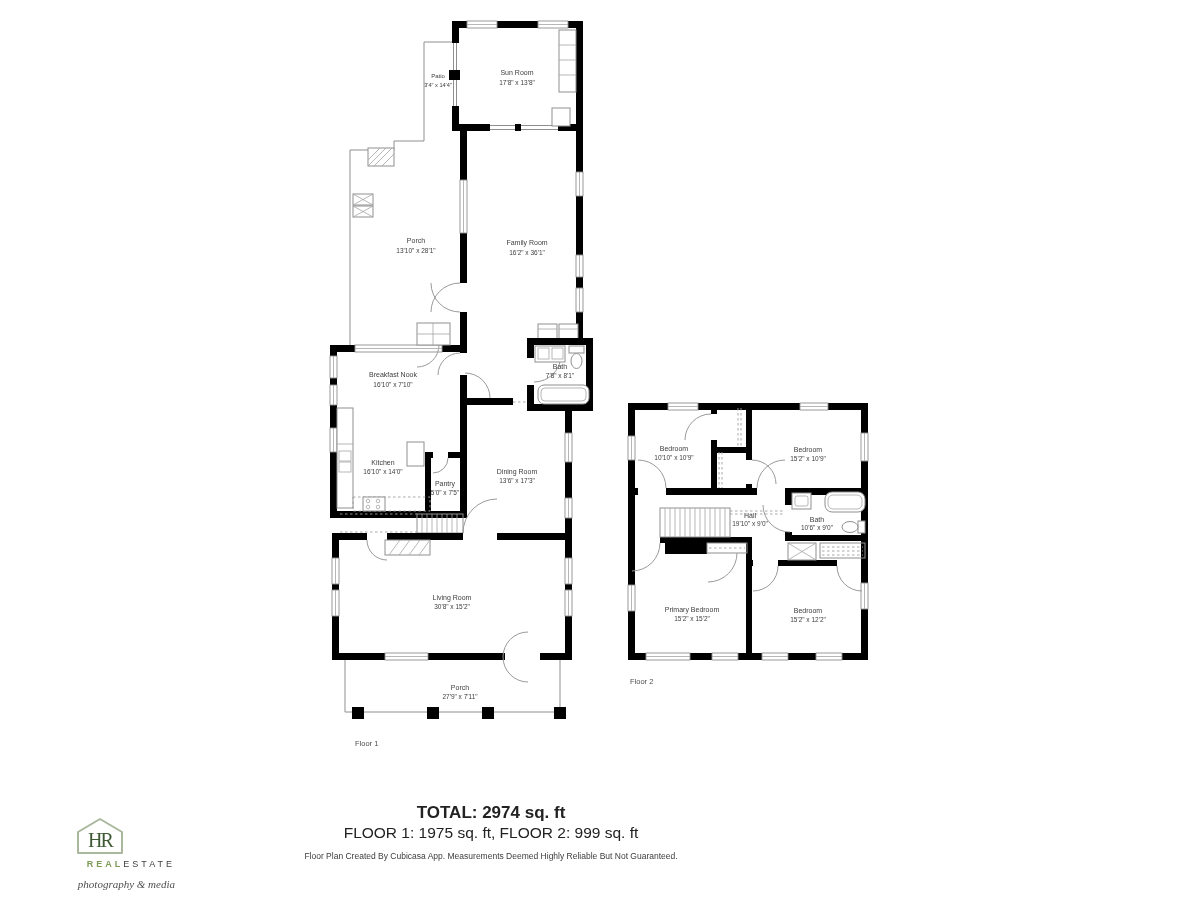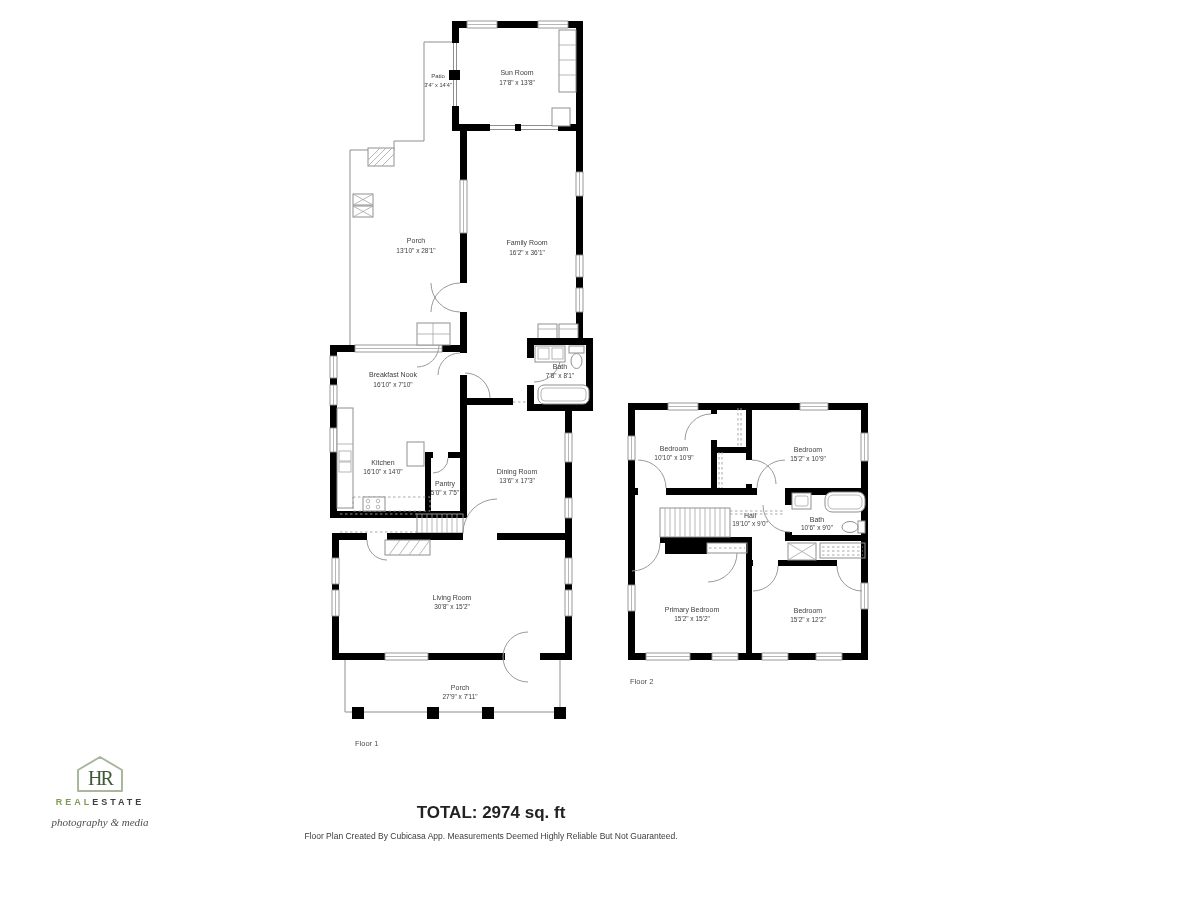--- a/index.html
+++ b/index.html
@@ -22,25 +22,25 @@
   .tiny-dims{font-size:5.6px;fill:#3d3d3d;text-anchor:middle;}
   .floor-label{font-size:7.5px;fill:#4f4f4f;text-anchor:start;}
 
   
   .summary{position:absolute;top:803px;left:0;width:982px;text-align:center;color:#222;}
   .summary .total{font-size:17px;font-weight:bold;line-height:20px;}
   .summary .floors,.summary .excluded{font-size:15.5px;line-height:20px;}
   .summary .disclaimer{font-size:8.5px;color:#3c3c3c;margin-top:8px;}
 
   
-  .logo{position:absolute;left:25px;top:755px;width:150px;text-align:center;}
+  .logo{position:absolute;left:25px;top:817px;width:150px;text-align:right;}
   .logo svg{display:block;margin:0 auto;}
   .brand-line{font-size:9px;letter-spacing:3px;margin-top:4px;white-space:nowrap;}
   .brand-real{color:#7d9b55;font-weight:600;}
-  .brand-estate{color:#3f3f3f;font-weight:700;}
+  .brand-estate{color:#3f3f3f;font-weight:400;}
   .tagline{font-family:"Liberation Serif", serif;font-style:italic;font-size:11px;
            color:#4e4e4e;margin-top:9px;}
 </style>
 </head>
 <body>
 
 <svg class="plan" viewBox="0 0 1200 900">
 
   <g>
 
@@ -374,14 +374,15 @@
   <svg width="50" height="38" viewBox="0 0 50 38">
     <polygon points="25,2 47,15 47,36 3,36 3,15" fill="none" stroke="#a9b79c" stroke-width="2" stroke-linejoin="round"></polygon>
     <text x="25" y="30" text-anchor="middle" style="font-family:'Liberation Serif',serif;font-size:20px;letter-spacing:-2px;fill:#3e5a34;">HR</text>
   </svg>
   <div class="brand-line"><span class="brand-real">REAL</span><span class="brand-estate">ESTATE</span></div>
   <div class="tagline">photography &amp; media</div>
 </div>
 
 <div class="summary">
   <div class="total">TOTAL: 2974 sq. ft</div>
+  <div class="floors">FLOOR 1: 1975 sq. ft, FLOOR 2: 999 sq. ft</div>
   <div class="disclaimer">Floor Plan Created By Cubicasa App. Measurements Deemed Highly Reliable But Not Guaranteed.</div>
 </div>
 
 </body></html>

